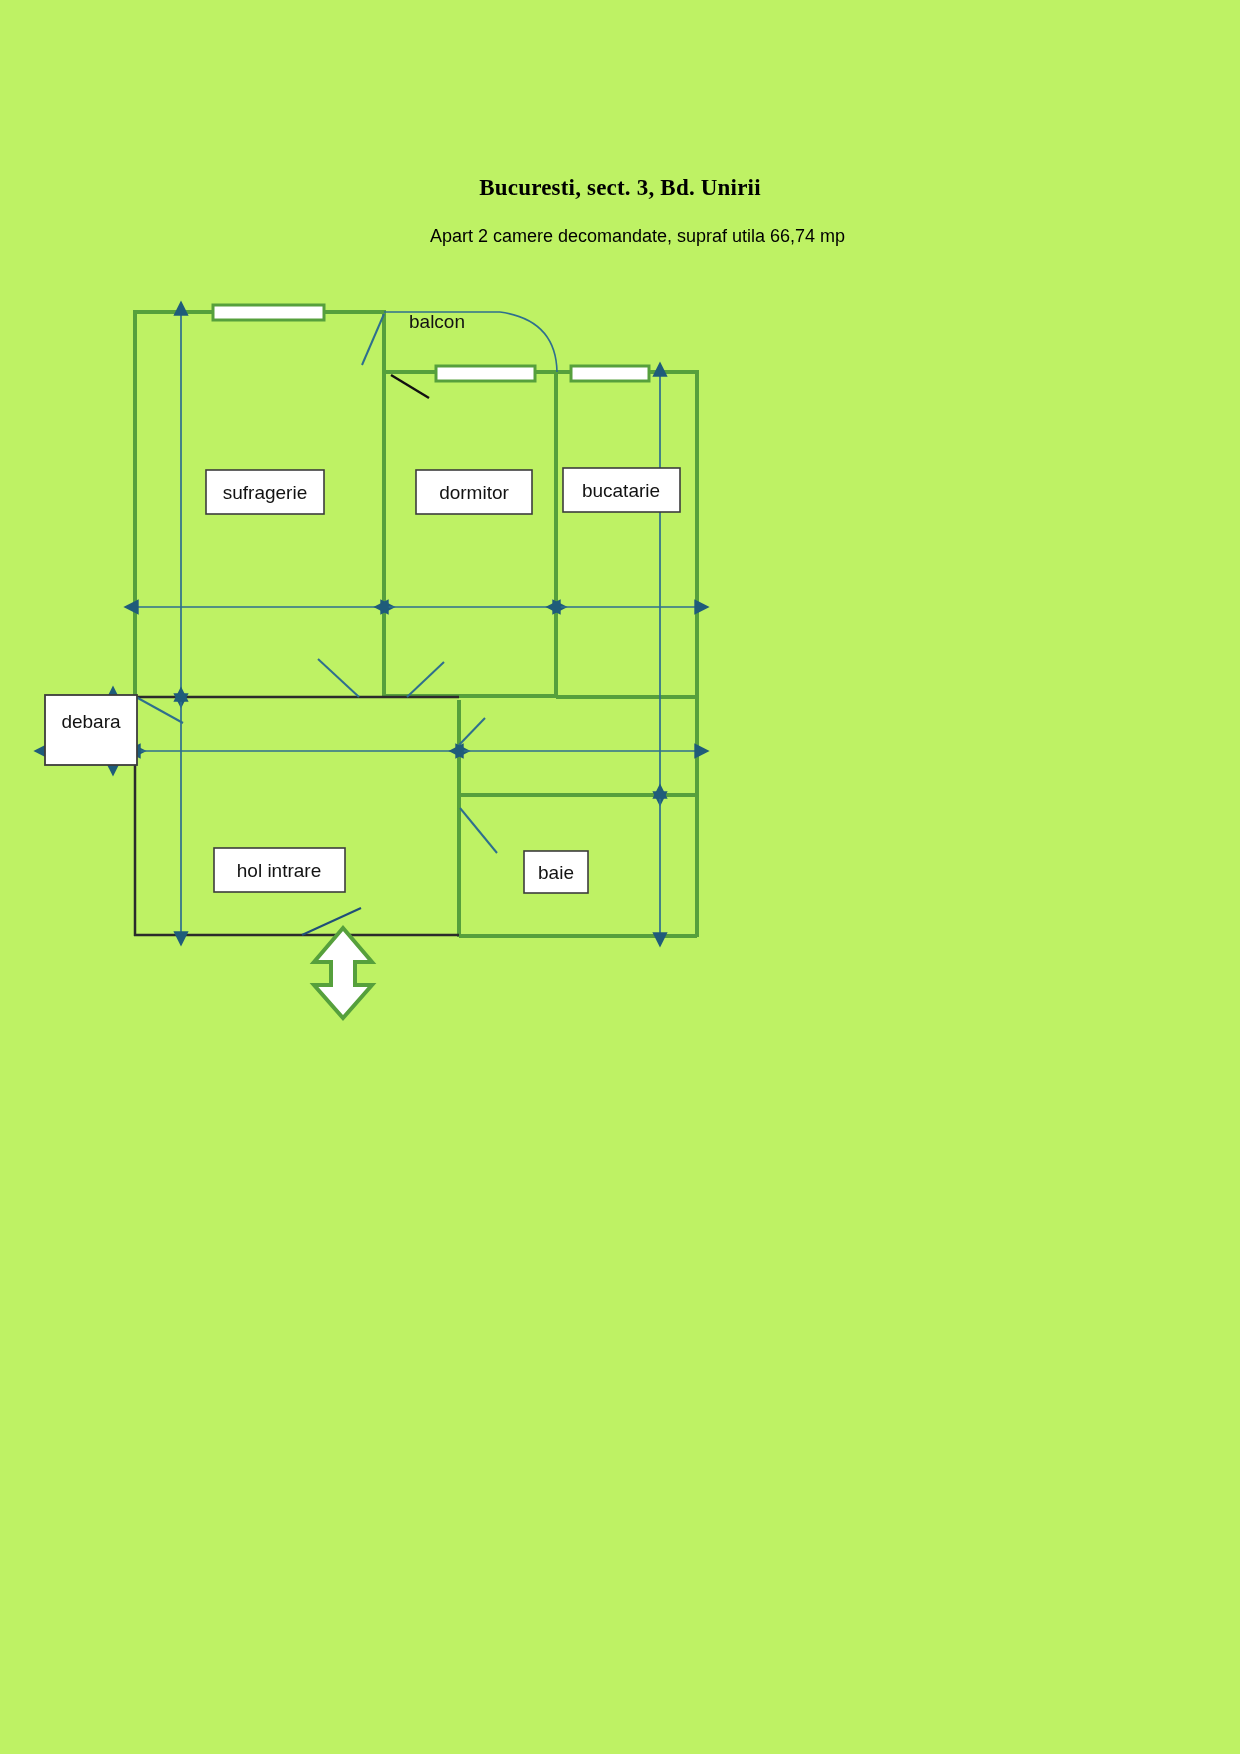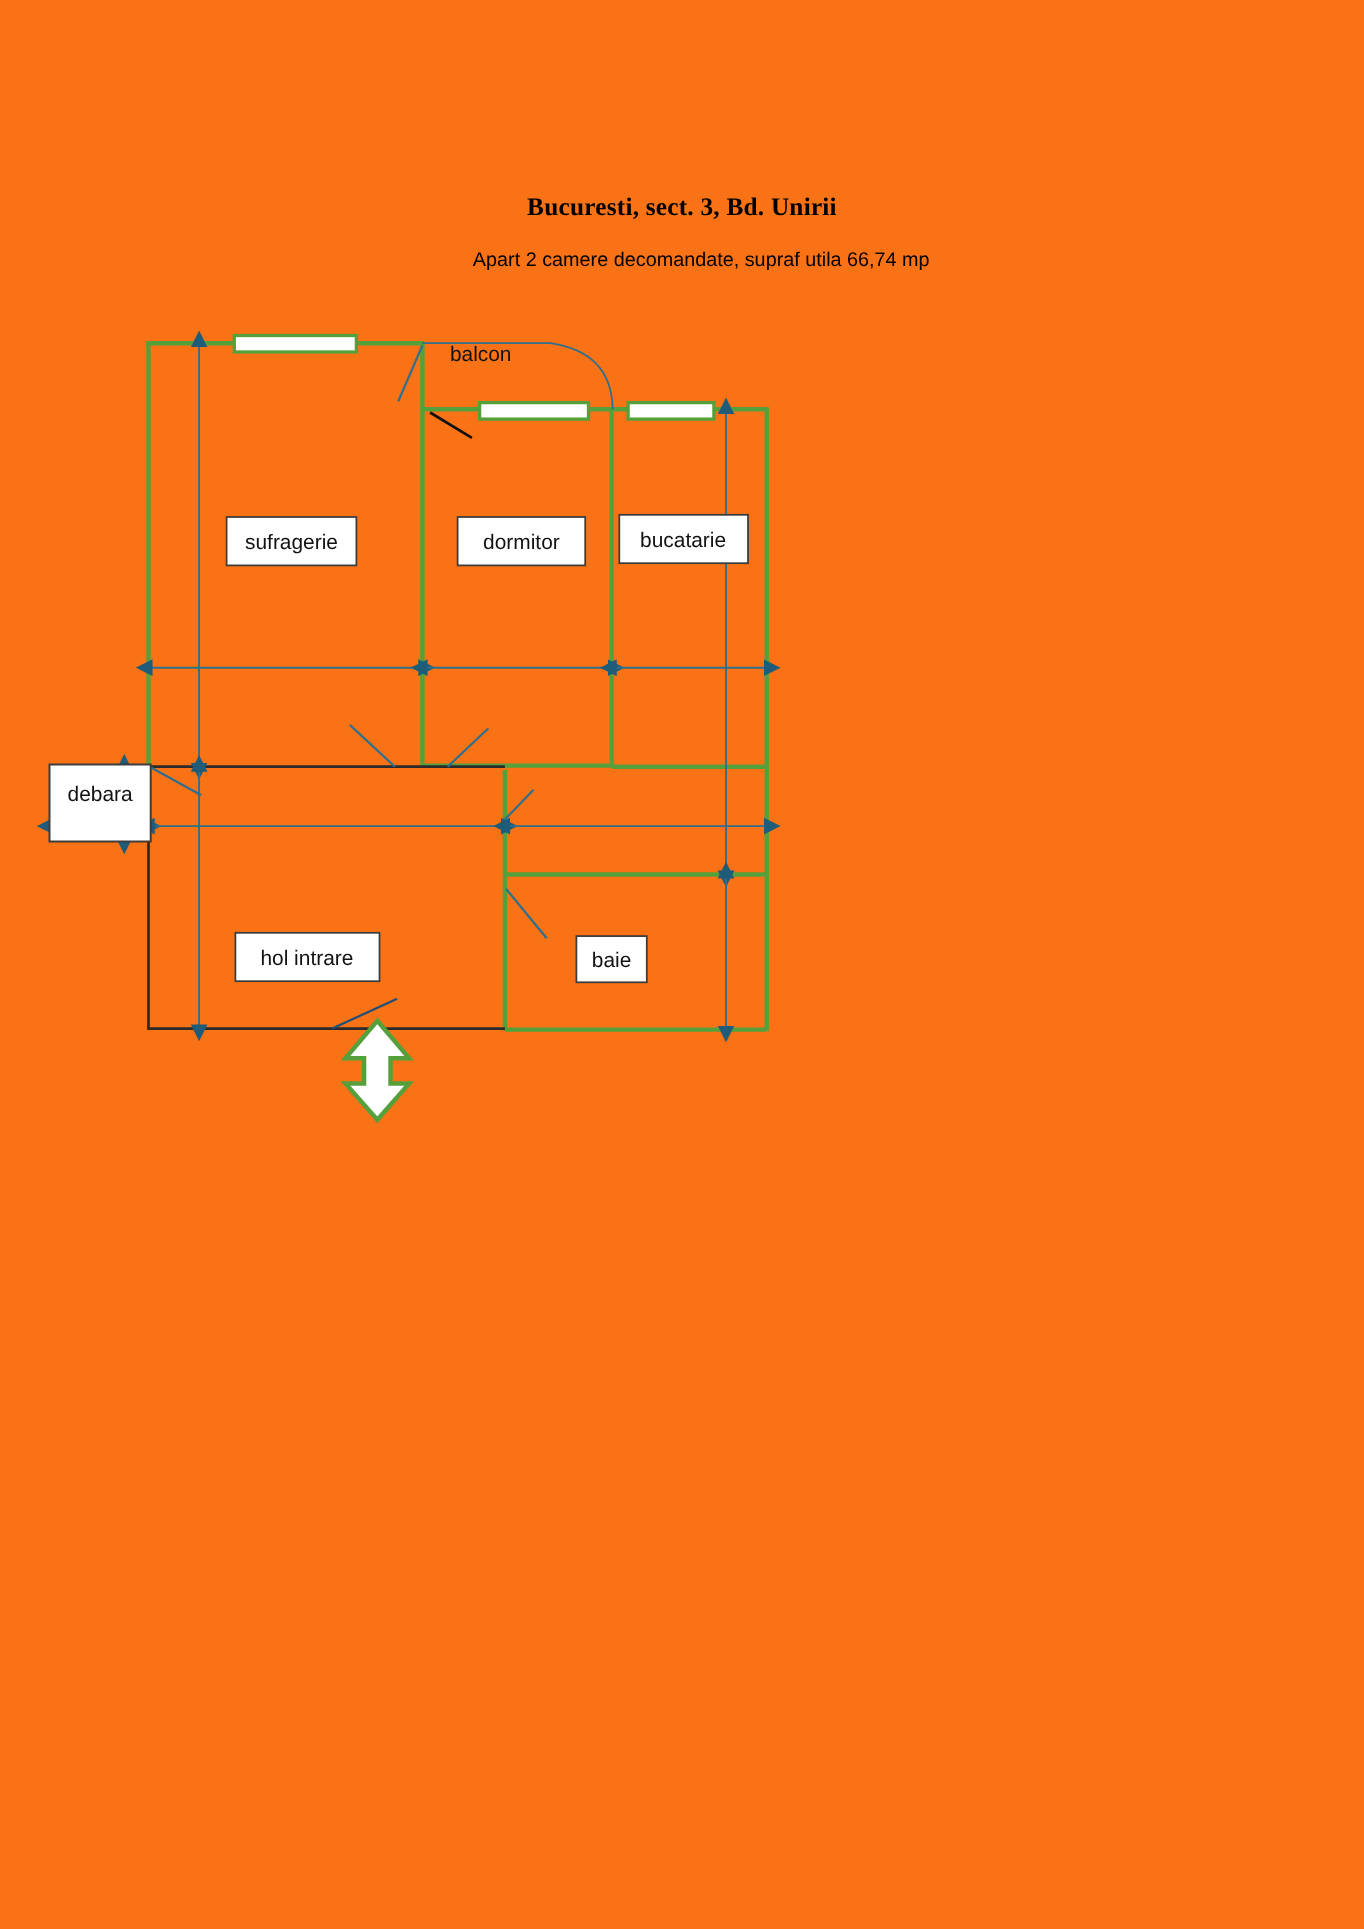--- a/index.html
+++ b/index.html
@@ -11,21 +11,21 @@
   body {
     width: 1240px;
     height: 1754px;
     position: relative;
     font-family: "Liberation Sans", sans-serif;
     overflow: hidden;
   }
   .page {
     position: absolute;
     inset: 0;
-    background: #f97316;
+    background: #bef264;
   }
   #doc-title {
     position: absolute;
     left: 0;
     right: 0;
     top: 175px;
     text-align: center;
     font-family: "Liberation Serif", serif;
     font-weight: bold;
     font-size: 23px;

